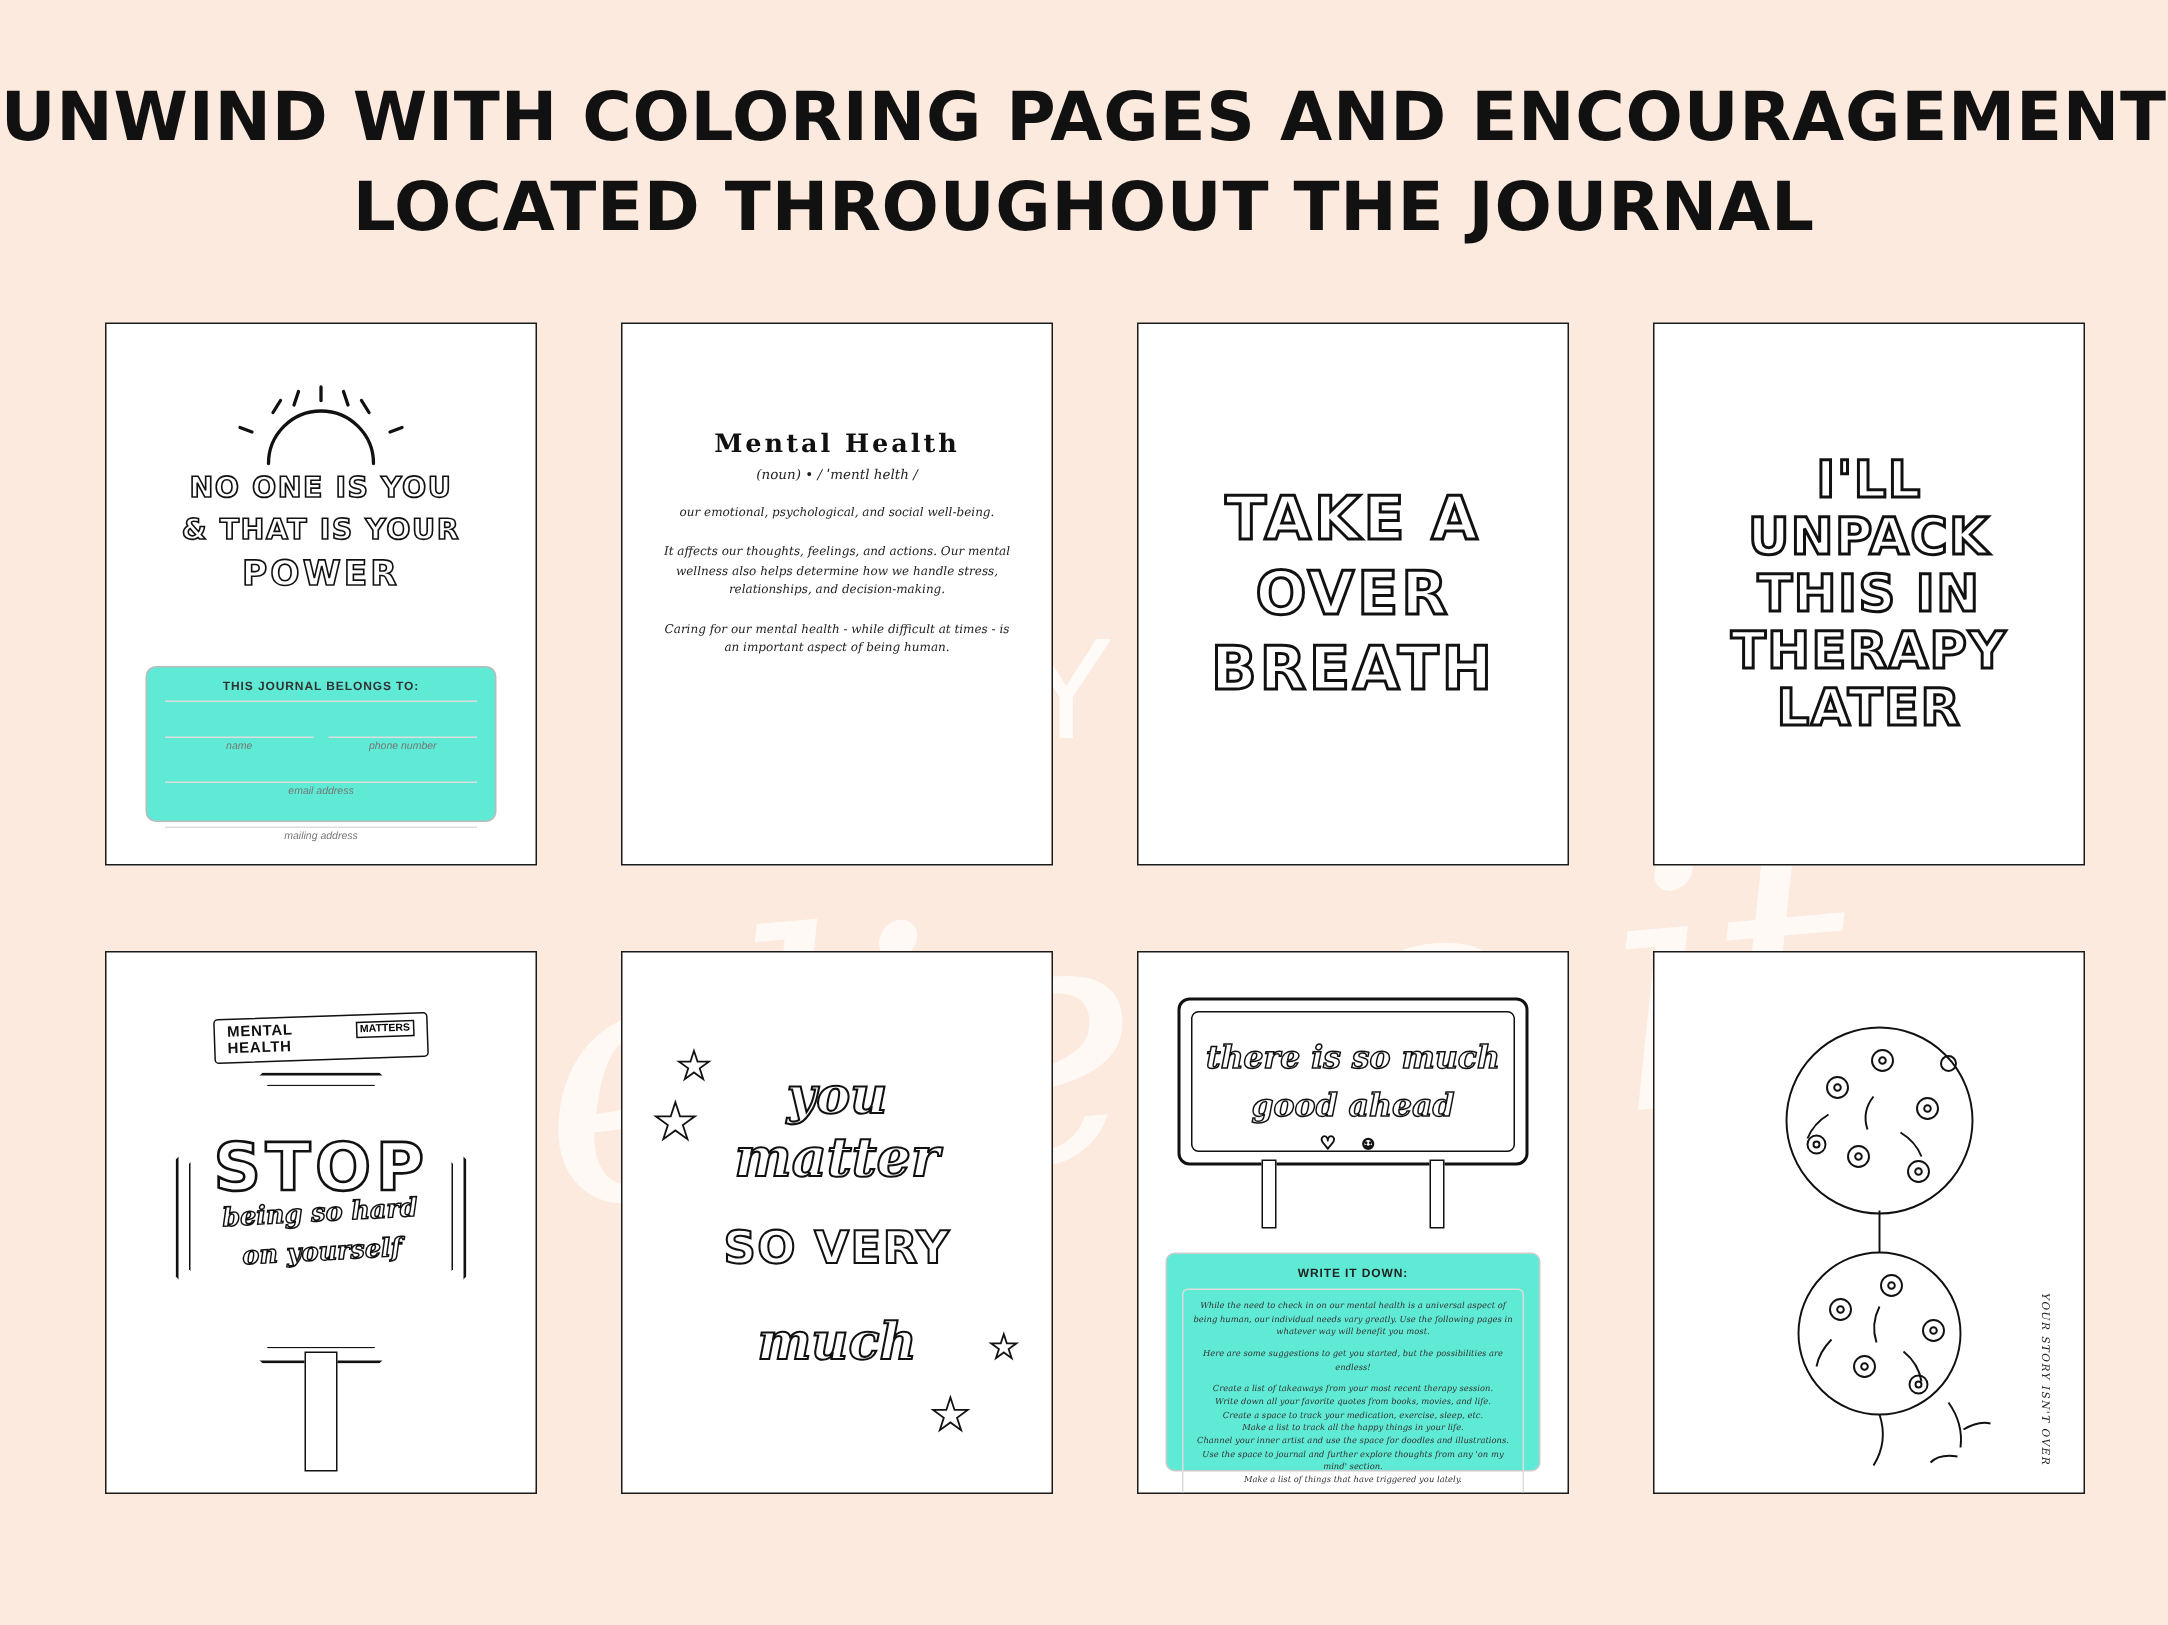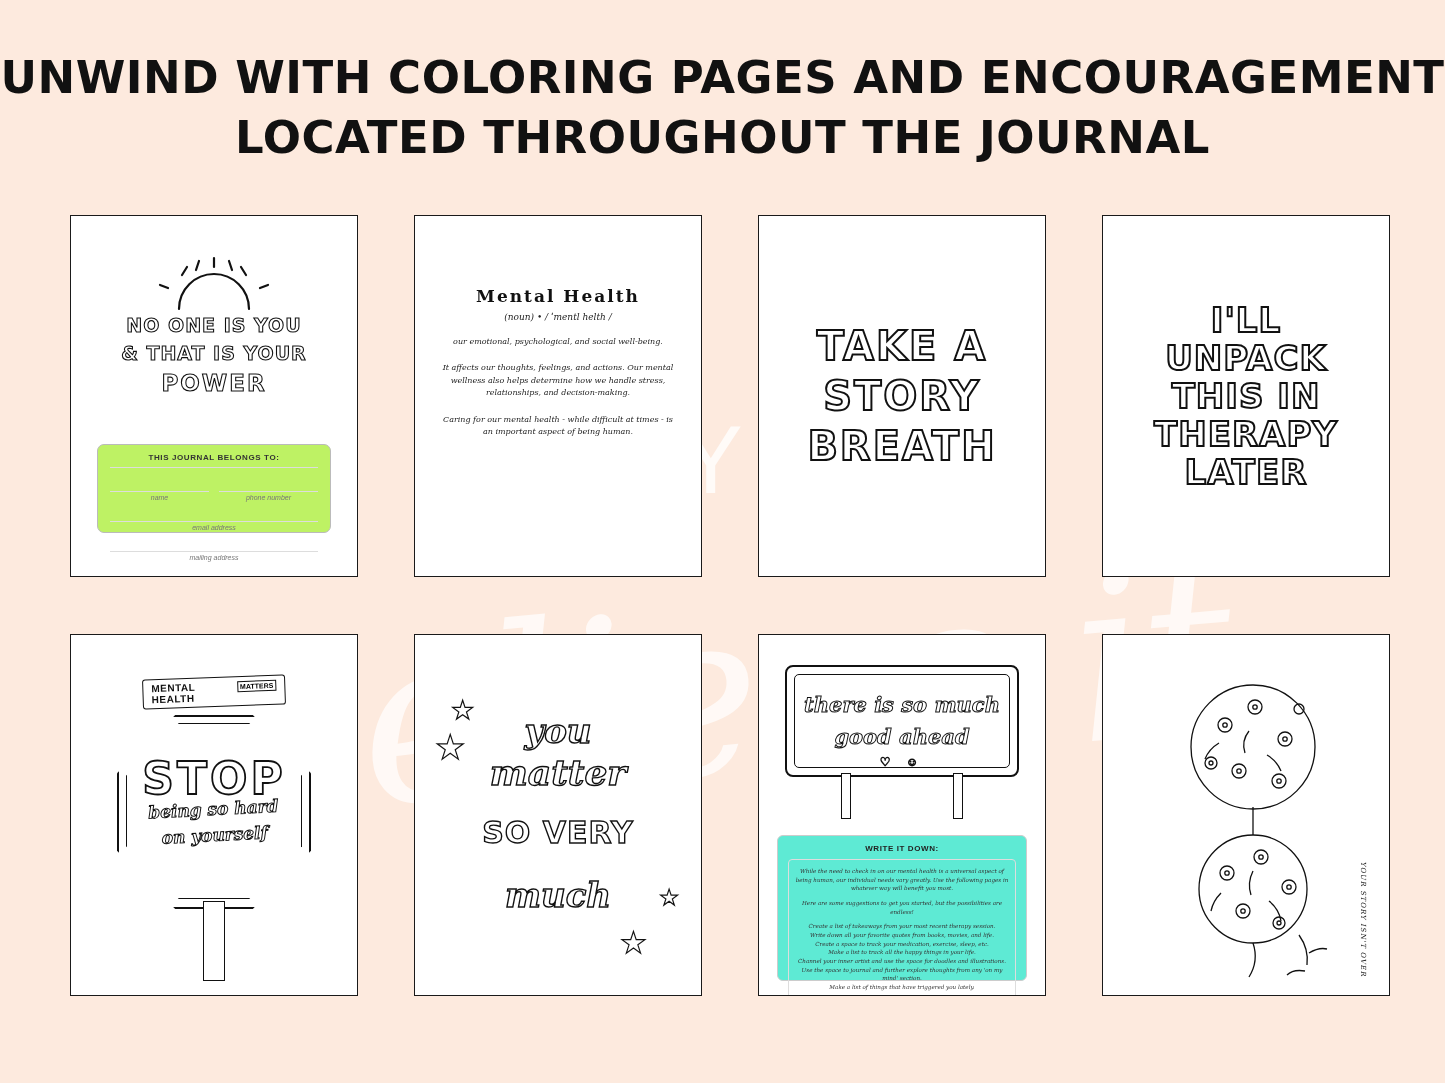--- a/index.html
+++ b/index.html
@@ -74,22 +74,22 @@
     position:absolute;top:96px;left:0;width:100%;
     text-align:center;
     font-family:"DejaVu Sans",sans-serif;font-weight:bold;
     font-size:19px;line-height:1.45;
     color:transparent;-webkit-text-stroke:1.1px #111;
     letter-spacing:1px;
   }
   .p1-quote .big{font-size:23px;letter-spacing:2px;}
   .belongs{
     position:absolute;left:26px;right:26px;top:228px;
-    border:1px solid #bbb;border-radius:7px;height:89px;
-    background:#bef264;box-sizing:border-box;padding:8px 12px;
+    border:1px solid #bbb;border-radius:7px;height:104px;
+    background:#5eead4;box-sizing:border-box;padding:8px 12px;
   }
   .belongs .bt{
     text-align:center;font-size:8px;font-weight:bold;letter-spacing:.6px;
     color:#333;border-bottom:1px solid #ddd;padding-bottom:5px;
   }
   .belongs .row{display:flex;gap:10px;margin-top:12px;}
   .belongs .fld{flex:1;text-align:center;}
   .belongs .fld .ln{border-bottom:1px solid #ddd;height:11px;}
   .belongs .fld .lb{font-size:7px;color:#777;font-style:italic;margin-top:2px;}
   .belongs .row2{margin-top:9px;}
@@ -277,21 +277,21 @@
       <div class="pron">(noun) • / ˈmentl helth /</div>
       <div class="para">our emotional, psychological, and social well-being.</div>
       <div class="para">It affects our thoughts, feelings, and actions. Our mental wellness also helps determine how we handle stress, relationships, and decision-making.</div>
       <div class="para">Caring for our mental health - while difficult at times - is an important aspect of being human.</div>
     </div>
   </div>
 
   <div class="page">
     <div class="inner p3">
       <span class="outline">TAKE A</span>
-      <span class="outline">STORY</span>
+      <span class="outline">OVER</span>
       <span class="outline">BREATH</span>
     </div>
   </div>
 
   <div class="page">
     <div class="inner p4">
       <span class="outline">I'LL</span>
       <span class="outline">UNPACK</span>
       <span class="outline">THIS IN</span>
       <span class="outline">THERAPY</span>

